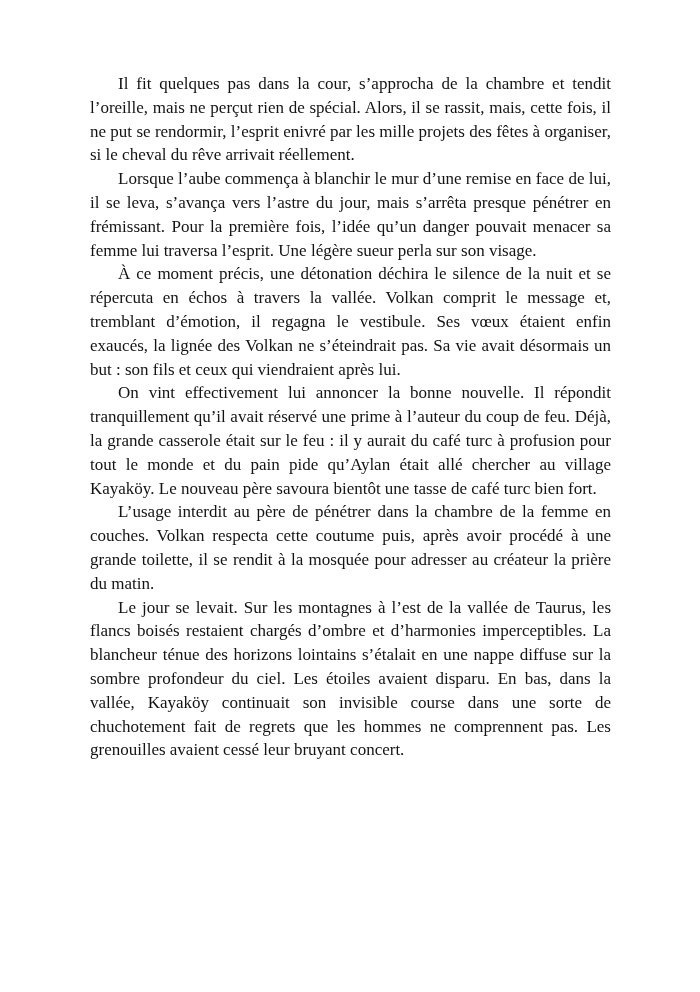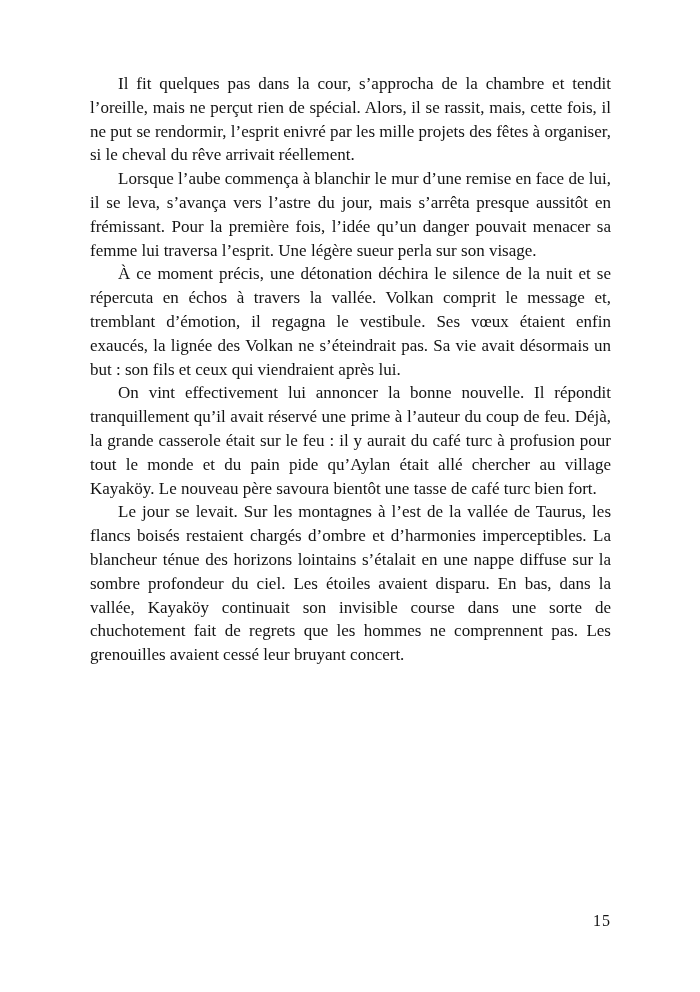--- a/index.html
+++ b/index.html
@@ -41,19 +41,19 @@
     font-size: 16px;
     letter-spacing: 1px;
   }
 </style>
 </head>
 <body>
 
 <div class="book-page">
   <div class="text-block">
       <p class="para"><span>Il fit quelques pas dans la cour, s’approcha de la chambre et tendit l’oreille, mais ne perçut rien de spécial. Alors, il se rassit, mais, cette fois, il ne put se rendormir, l’esprit enivré par les mille projets des fêtes à organiser, si le cheval du rêve arrivait réellement.</span></p>
-      <p class="para"><span>Lorsque l’aube commença à blanchir le mur d’une remise en face de lui, il se leva, s’avança vers l’astre du jour, mais s’arrêta presque aussitôt en frémissant. Pour la première fois, l’idée qu’un danger pouvait menacer sa femme lui traversa l’esprit. Une légère sueur perla sur son visage.</span></p>
+      <p class="para"><span>Lorsque l’aube commença à blanchir le mur d’une remise en face de lui, il se leva, s’avança vers l’astre du jour, mais s’arrêta presque pénétrer en frémissant. Pour la première fois, l’idée qu’un danger pouvait menacer sa femme lui traversa l’esprit. Une légère sueur perla sur son visage.</span></p>
       <p class="para"><span>À ce moment précis, une détonation déchira le silence de la nuit et se répercuta en échos à travers la vallée. Volkan comprit le message et, tremblant d’émotion, il regagna le vestibule. Ses vœux étaient enfin exaucés, la lignée des Volkan ne s’éteindrait pas. Sa vie avait désormais un but : son fils et ceux qui viendraient après lui.</span></p>
       <p class="para"><span>On vint effectivement lui annoncer la bonne nouvelle. Il répondit tranquillement qu’il avait réservé une prime à l’auteur du coup de feu. Déjà, la grande casserole était sur le feu : il y aurait du café turc à profusion pour tout le monde et du pain </span><span class="italic">pide</span><span> qu’Aylan était allé chercher au village Kayaköy. Le nouveau père savoura bientôt une tasse de café turc bien fort.</span></p>
+      <p class="para"><span>L’usage interdit au père de pénétrer dans la chambre de la femme en couches. Volkan respecta cette coutume puis, après avoir procédé à une grande toilette, il se rendit à la mosquée pour adresser au créateur la prière du matin.</span></p>
       <p class="para"><span>Le jour se levait. Sur les montagnes à l’est de la vallée de Taurus, les flancs boisés restaient chargés d’ombre et d’harmonies imperceptibles. La blancheur ténue des horizons lointains s’étalait en une nappe diffuse sur la sombre profondeur du ciel. Les étoiles avaient disparu. En bas, dans la vallée, Kayaköy continuait son invisible course dans une sorte de chuchotement fait de regrets que les hommes ne comprennent pas. Les grenouilles avaient cessé leur bruyant concert.</span></p>
     </div>
-  <div class="page-number">15</div>
 </div>
 
 </body></html>

